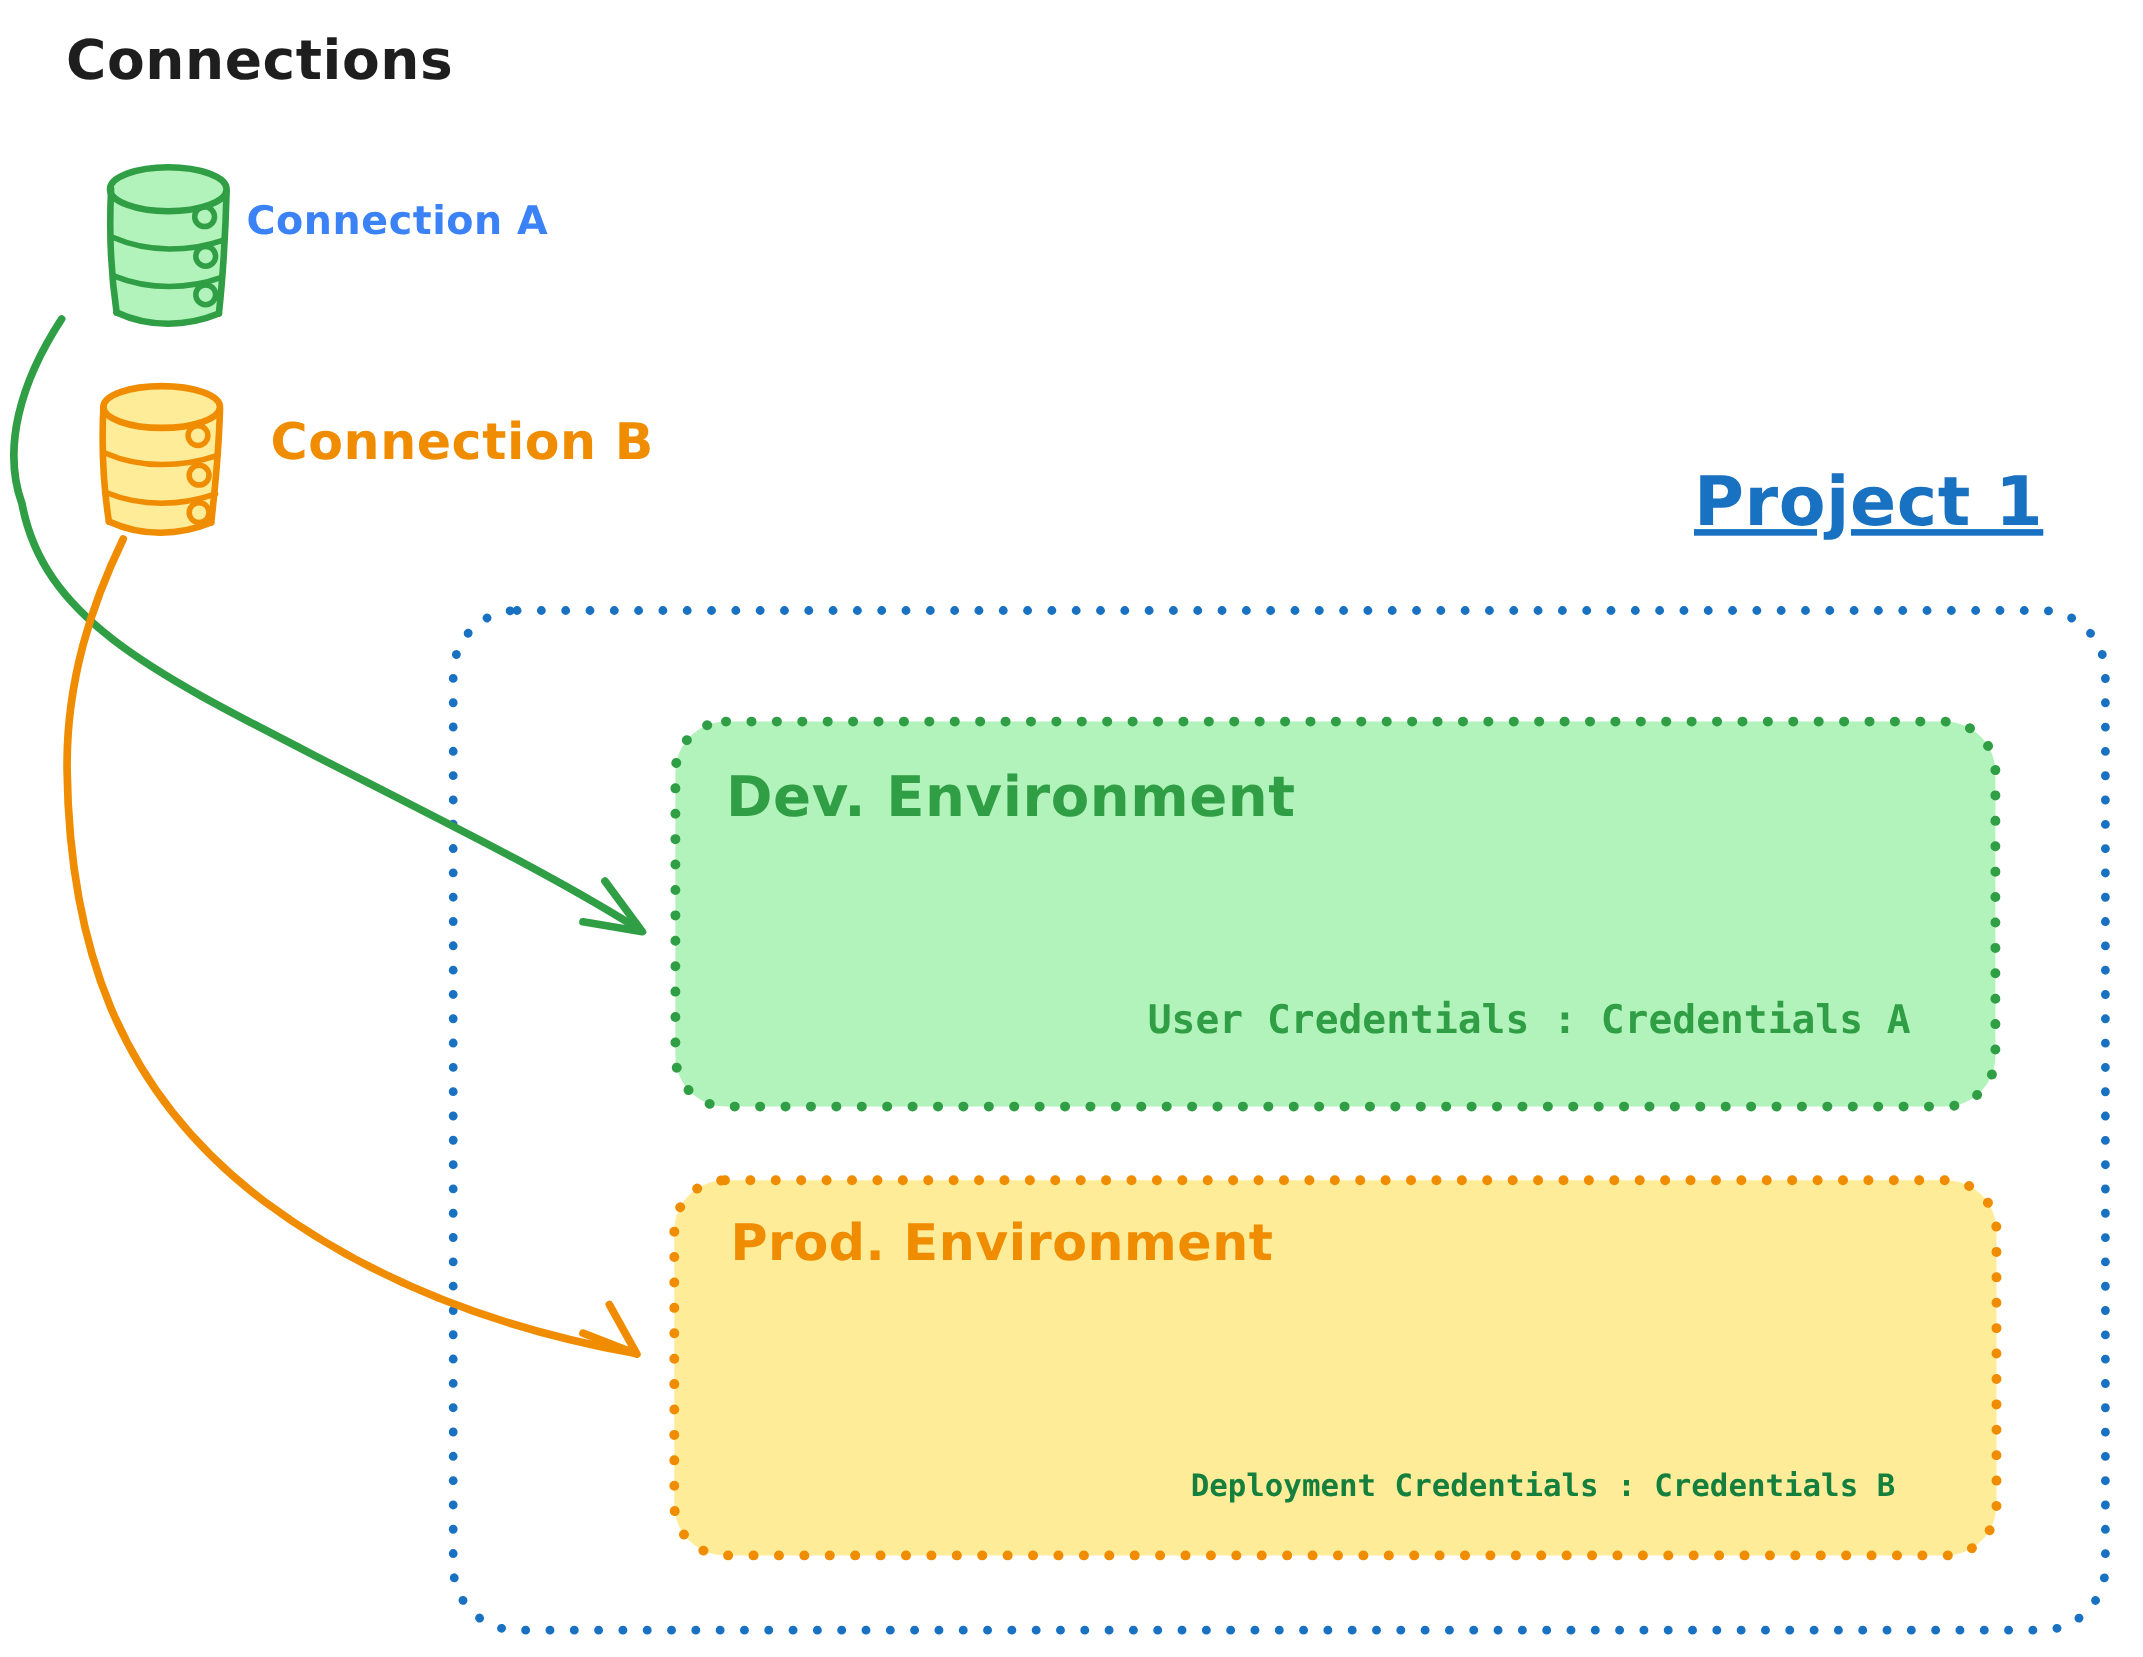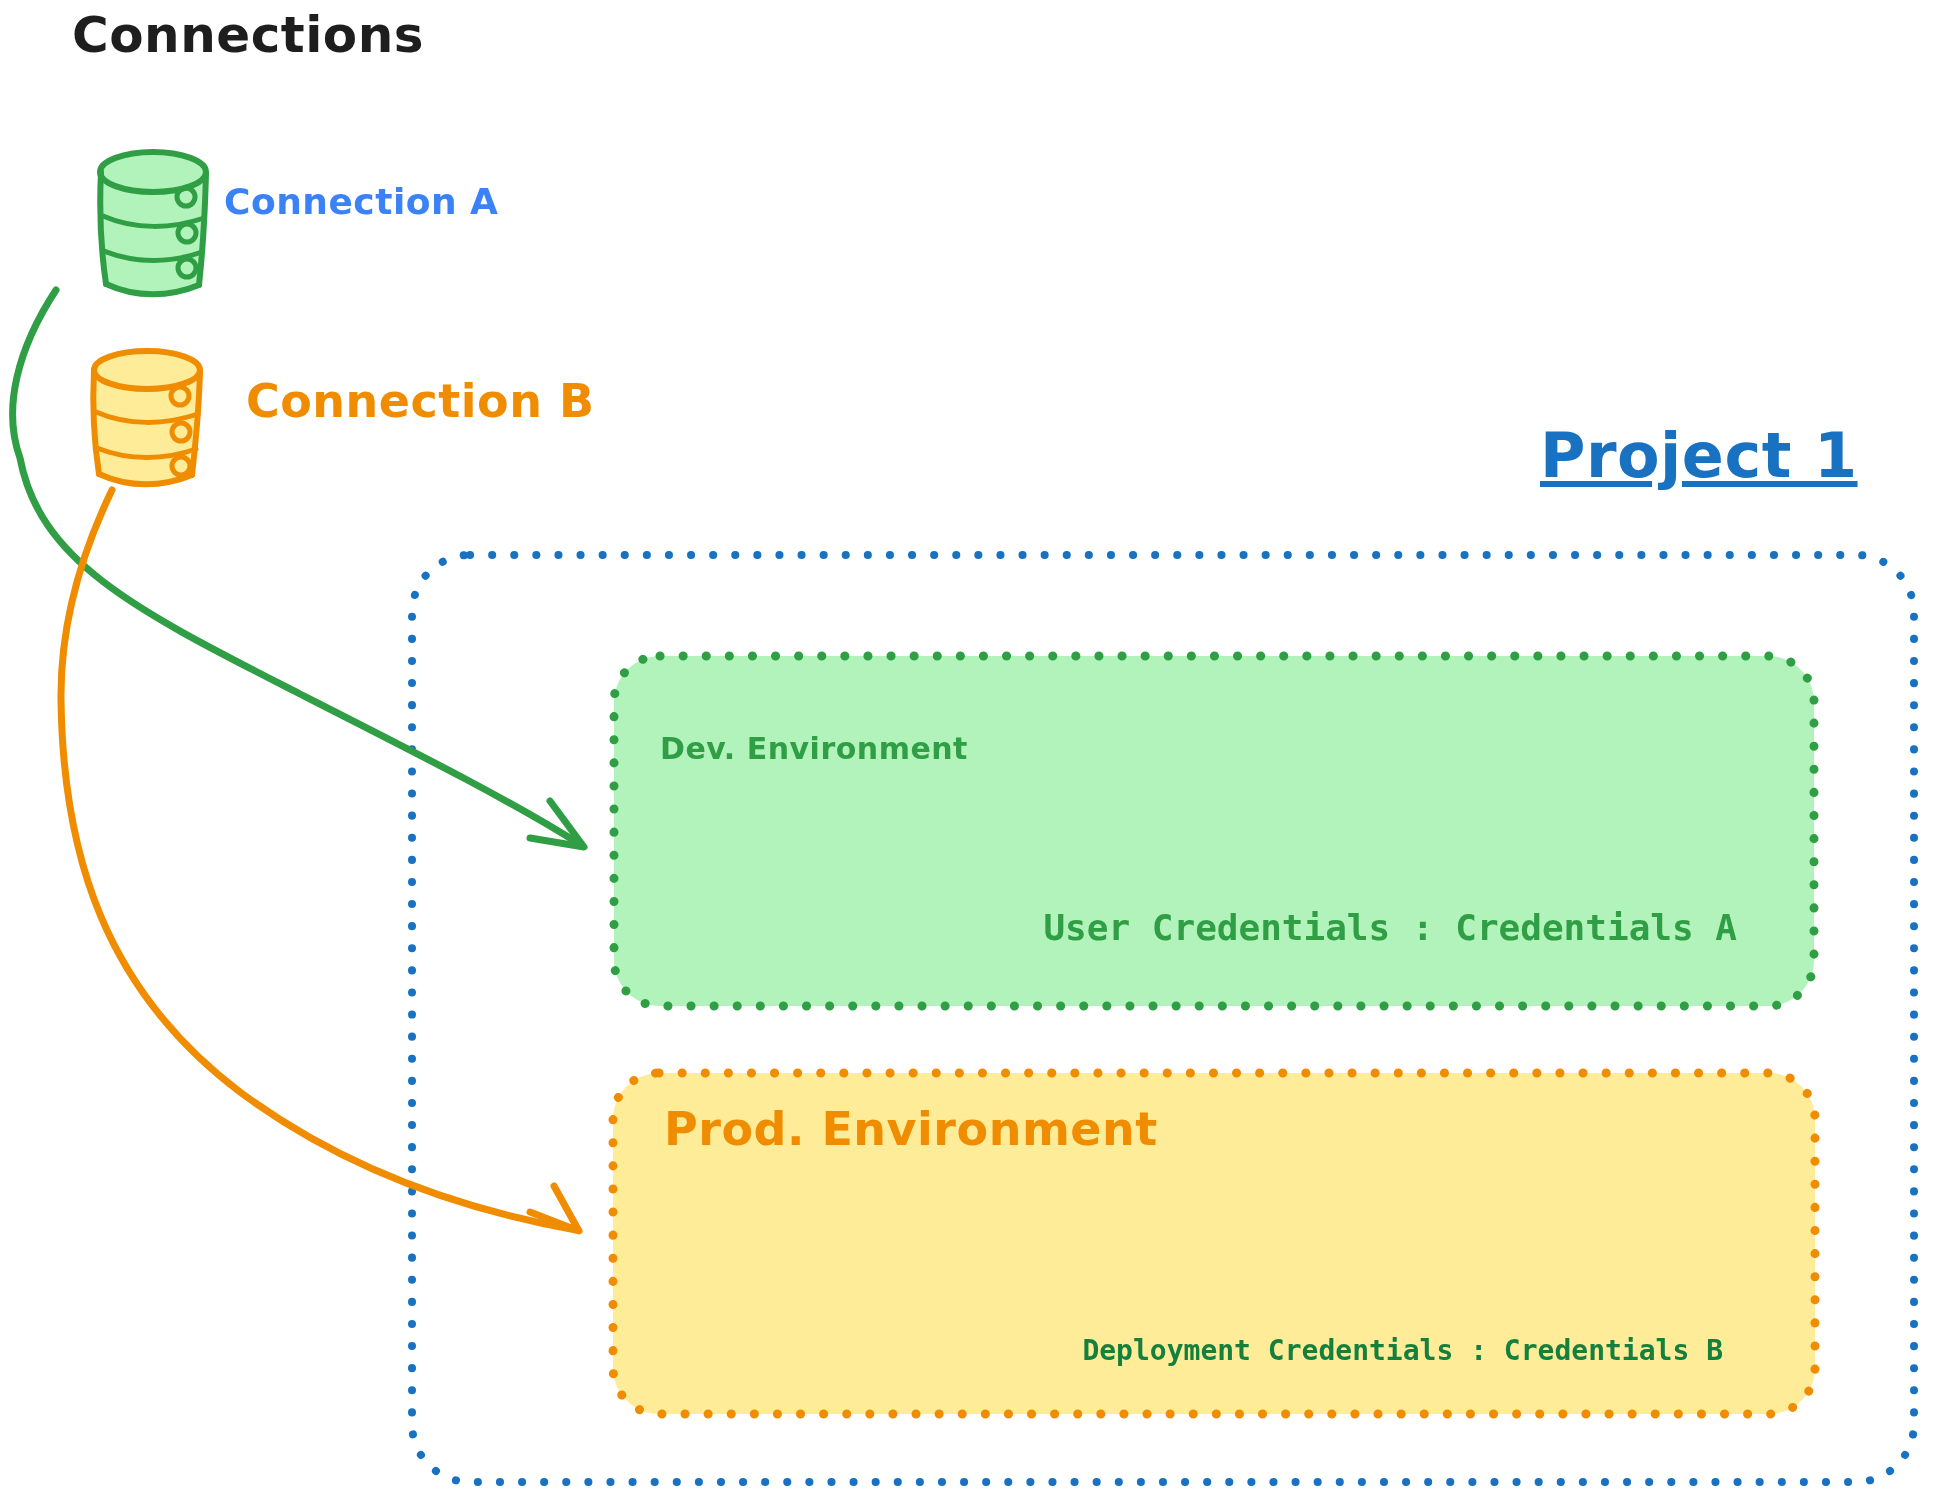--- a/index.html
+++ b/index.html
@@ -6,25 +6,25 @@
   .canvas {
     position:relative; width:1948px; height:1506px;
     background:#ffffff; overflow:hidden;
     font-family:"DejaVu Sans", sans-serif;
   }
   svg.layer { position:absolute; left:0; top:0; width:1948px; height:1506px; }
   .txt { position:absolute; white-space:nowrap; line-height:1.1; }
   .hand { font-weight:700; letter-spacing:0.5px; }
   .mono { font-family:"DejaVu Sans Mono", monospace; font-weight:700; }
 
-  .t-connections { left:60px;  top:8px;   font-size:50px; color:#1e1e1e;margin-left:12px; }
+  .t-connections { left:60px;  top:28px;   font-size:50px; color:#1e1e1e; }
   .t-conn-a      { left:224px; top:182px;  font-size:36px; color:#3b82f6; }
   .t-conn-b      { left:208px; top:376px;  font-size:46px; color:#f08c00;margin-left:38px; }
   .t-project     { left:1540px;top:422px;  font-size:62px; color:#1971c2;text-decoration:underline; }
-  .t-dev-name    { left:660px; top:732px;  font-size:30px; color:#2f9e44; }
+  .t-dev-name    { left:660px; top:698px;  font-size:51px; color:#2f9e44; }
   .t-dev-cred    { right:211px;top:908px;  font-size:36px; color:#2f9e44; }
   .t-prod-name   { left:664px; top:1104px; font-size:46px; color:#f08c00; }
   .t-prod-cred   { right:225px;top:1336px; font-size:28px; color:#15803d; }
 </style>
 </head>
 <body>
 
 <div class="canvas">
 
   <svg class="layer" viewBox="0 0 1948 1506">

